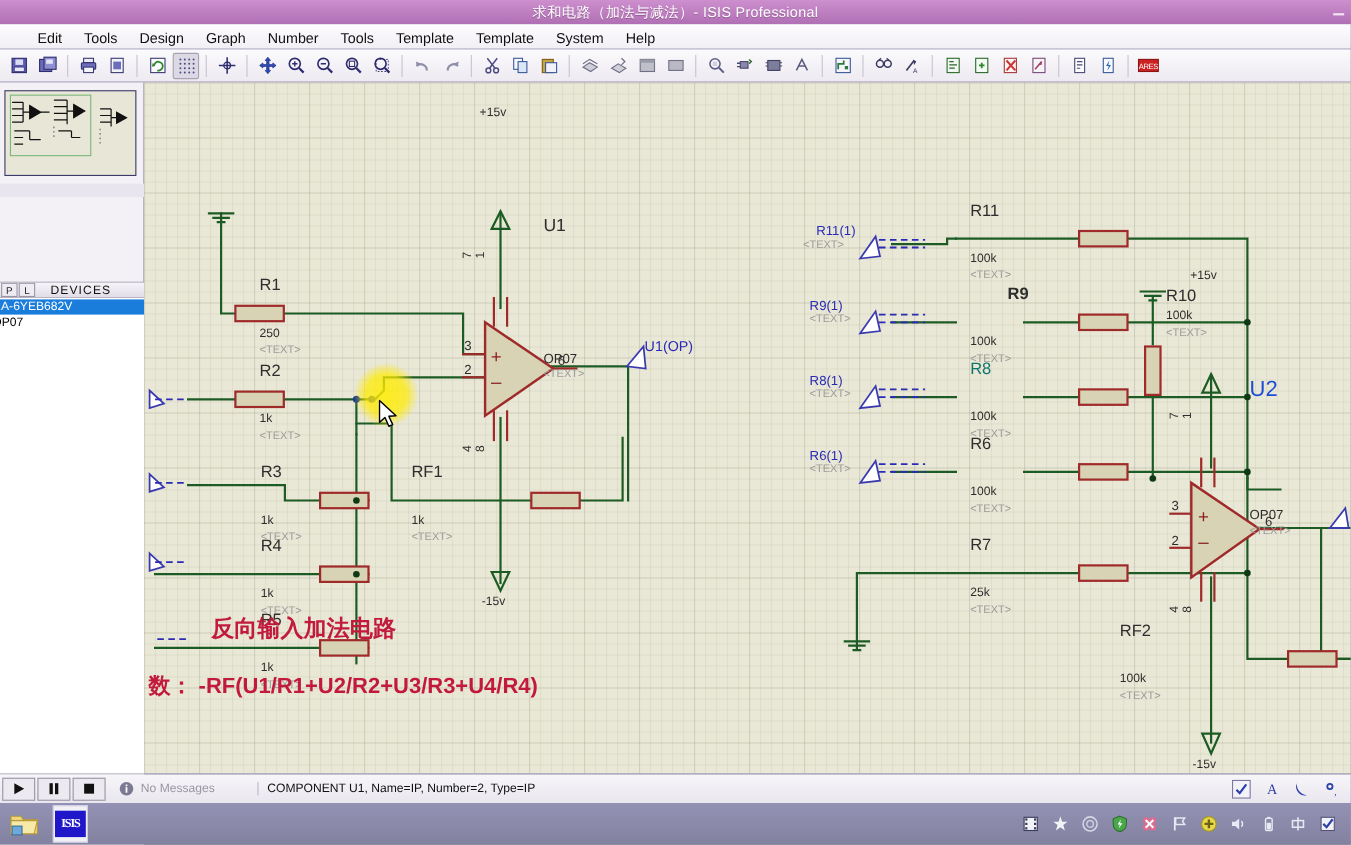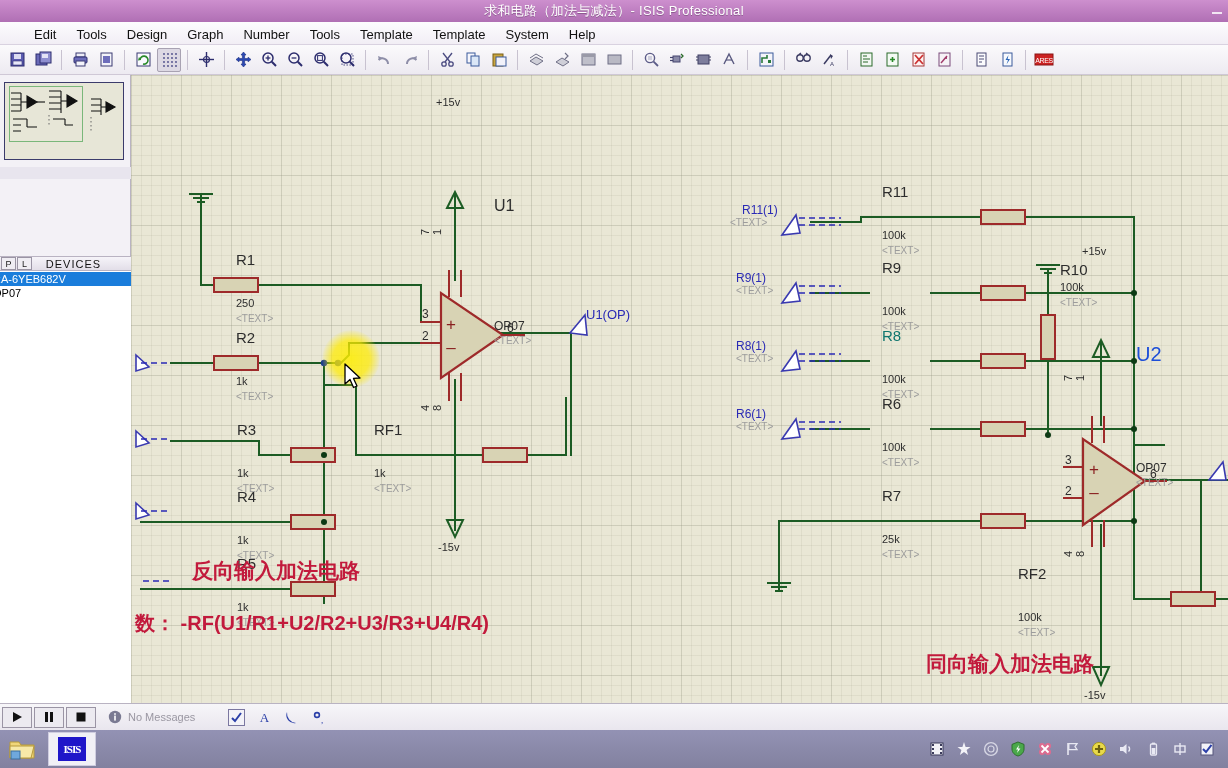--- a/index.html
+++ b/index.html
@@ -116,21 +116,21 @@
   
   .taskbar{
     position:absolute;left:0;top:730px;width:1228px;height:38px;
     background:linear-gradient(to bottom,#9392b4 0%,#82819f 100%);
     display:flex;align-items:center;box-sizing:border-box;
   }
   .tb-icon{
     width:40px;height:34px;margin-left:2px;display:flex;align-items:center;justify-content:center;cursor:default;
   }
   .tb-app{
-    width:48px;height:34px;margin-left:6px;background:#f1f0f6;border:1px solid #cfcde0;
+    width:32px;height:34px;margin-left:6px;background:#f1f0f6;border:1px solid #cfcde0;
     display:flex;align-items:center;justify-content:center;cursor:default;box-sizing:border-box;
   }
   .isis-logo{width:28px;height:24px;background:#1f16c9;display:flex;align-items:center;justify-content:center;
     color:#fff;font-size:11px;font-weight:bold;font-family:"Liberation Serif",serif;letter-spacing:-1px;}
   .tray{margin-left:auto;display:flex;align-items:center;gap:9px;padding-right:12px;}
   .trayi{width:18px;height:18px;display:flex;align-items:center;justify-content:center;cursor:default;}
 
   
   .gridbg{position:absolute;left:0;top:0;width:1097px;height:628px;
     background-image:
@@ -759,21 +759,21 @@
       <div style="position:absolute;left:106px;top:542px;font-size:10px;color:#9c9c9c;">&lt;TEXT&gt;</div>
 
       <div style="position:absolute;left:243px;top:346px;font-size:15px;color:#2d2d2d;">RF1</div>
       <div style="position:absolute;left:243px;top:392px;font-size:11px;color:#2d2d2d;">1k</div>
       <div style="position:absolute;left:243px;top:408px;font-size:10px;color:#9c9c9c;">&lt;TEXT&gt;</div>
 
       <div style="position:absolute;left:751px;top:108px;font-size:15px;color:#2d2d2d;">R11</div>
       <div style="position:absolute;left:751px;top:154px;font-size:11px;color:#2d2d2d;">100k</div>
       <div style="position:absolute;left:751px;top:170px;font-size:10px;color:#9c9c9c;">&lt;TEXT&gt;</div>
 
-      <div style="position:absolute;left:751px;top:184px;font-size:15px;color:#2d2d2d;">R9</div>
+      <div style="position:absolute;left:785px;top:184px;font-size:15px;color:#2d2d2d;font-weight:bold;">R9</div>
       <div style="position:absolute;left:751px;top:230px;font-size:11px;color:#2d2d2d;">100k</div>
       <div style="position:absolute;left:751px;top:246px;font-size:10px;color:#9c9c9c;">&lt;TEXT&gt;</div>
 
       <div style="position:absolute;left:751px;top:252px;font-size:15px;color:#0f766e;">R8</div>
       <div style="position:absolute;left:751px;top:298px;font-size:11px;color:#2d2d2d;">100k</div>
       <div style="position:absolute;left:751px;top:314px;font-size:10px;color:#9c9c9c;">&lt;TEXT&gt;</div>
 
       <div style="position:absolute;left:751px;top:320px;font-size:15px;color:#2d2d2d;">R6</div>
       <div style="position:absolute;left:751px;top:366px;font-size:11px;color:#2d2d2d;">100k</div>
       <div style="position:absolute;left:751px;top:382px;font-size:10px;color:#9c9c9c;">&lt;TEXT&gt;</div>
@@ -828,21 +828,20 @@
       <div style="position:absolute;left:605px;top:210px;font-size:10px;color:#9c9c9c;">&lt;TEXT&gt;</div>
 
       <div style="position:absolute;left:605px;top:264px;font-size:12px;color:#2a2ab5;">R8(1)</div>
       <div style="position:absolute;left:605px;top:278px;font-size:10px;color:#9c9c9c;">&lt;TEXT&gt;</div>
 
       <div style="position:absolute;left:605px;top:332px;font-size:12px;color:#2a2ab5;">R6(1)</div>
       <div style="position:absolute;left:605px;top:346px;font-size:10px;color:#9c9c9c;">&lt;TEXT&gt;</div>
 
       <div style="position:absolute;left:61px;top:482px;font-size:21px;font-weight:bold;color:#c21a3c;white-space:nowrap;">反向输入加法电路</div>
       <div style="position:absolute;left:4px;top:535px;font-size:20px;font-weight:bold;color:#c21a3c;white-space:nowrap;">数： -RF(U1/R1+U2/R2+U3/R3+U4/R4)</div>
-      <div style="position:absolute;left:795px;top:575px;font-size:21px;font-weight:bold;color:#c21a3c;white-space:nowrap;">同向输入加法电路</div>
     </div>
 
     <div class="cursor-glow" style="left:191px;top:255px;"></div>
     <svg style="position:absolute;left:213px;top:288px;" width="22" height="30" viewBox="0 0 22 30">
       <path d="M1 1 L1 21 L6 16.5 L9.5 24.5 L13 23 L9.5 15.4 L16 15 Z" fill="#ffffff" stroke="#000000" stroke-width="1.3" stroke-linejoin="round"></path>
     </svg>
   </div>
 
   <div class="simbar">
     <div class="simbtn">
@@ -864,20 +863,21 @@
 
     <div class="msgbox">
       <svg width="14" height="14" viewBox="0 0 14 14">
         <circle cx="7" cy="7" r="6.2" fill="#7a7a92"></circle>
         <rect x="6.2" y="5.6" width="1.6" height="5" fill="#ffffff"></rect>
         <rect x="6.2" y="3.2" width="1.6" height="1.6" fill="#ffffff"></rect>
       </svg>
       <span class="msgtxt">No Messages</span>
     </div>
 
+    <div class="statusmsg">COMPONENT U1, Name=IP, Number=2, Type=IP</div>
 
     <div class="statusicons">
       <div class="sbox">
         <svg width="11" height="11" viewBox="0 0 11 11">
             <path d="M1 6 L4 9 L10 1" fill="none" stroke="#2b3fa8" stroke-width="2"></path>
           </svg>
       </div>
       <svg width="15" height="15" viewBox="0 0 15 15">
         <text x="7.5" y="12" font-size="13" fill="#2b3fa8" text-anchor="middle" font-family="Liberation Serif, serif">A</text>
       </svg>

